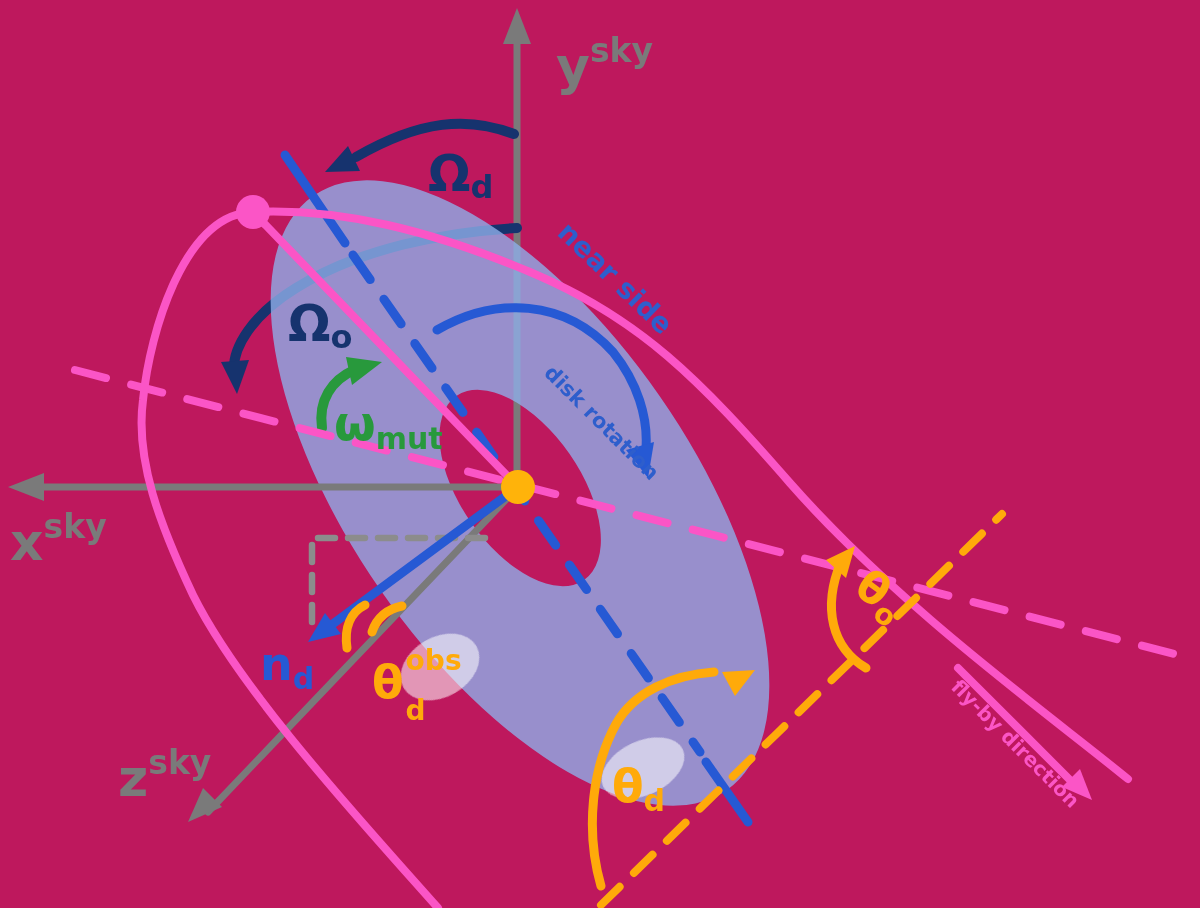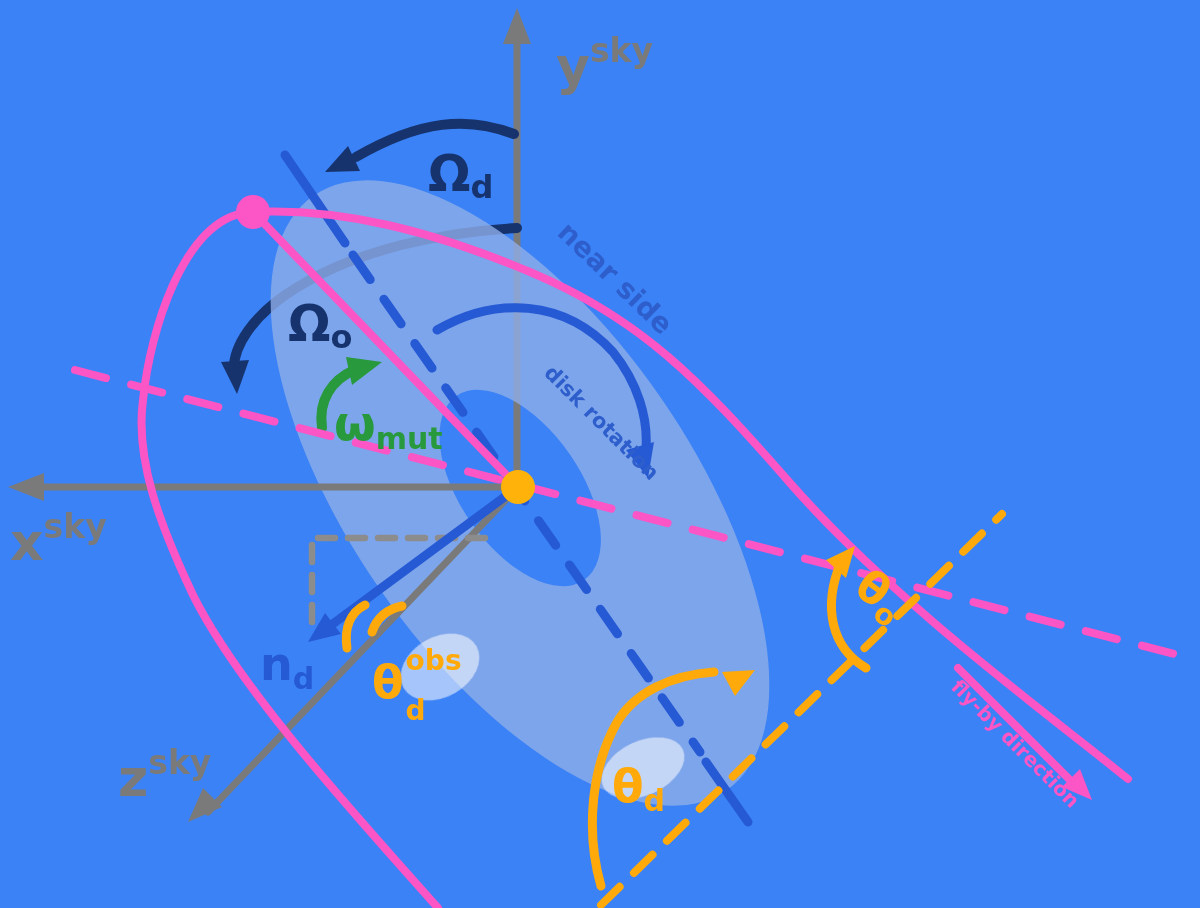--- a/index.html
+++ b/index.html
@@ -1,16 +1,16 @@
 <!DOCTYPE html>
 <html><head>
 <meta charset="utf-8">
 <style>
   html,body{margin:0;padding:0;background:#ffffff;}
-  .page{position:relative;width:1200px;height:908px;background:#3b82f6;overflow:hidden;
+  .page{position:relative;width:1200px;height:908px;background:#be185d;overflow:hidden;
         font-family:"DejaVu Sans","Liberation Sans",sans-serif;}
   svg{display:block}
   .st{fill:none;stroke-linecap:round;stroke-linejoin:round;}
   text{font-family:"DejaVu Sans","Liberation Sans",sans-serif;font-weight:bold;}
 </style>
 </head>
 <body>
 
 <div class="page">
 <svg width="1200" height="908" viewBox="0 0 1200 908">

